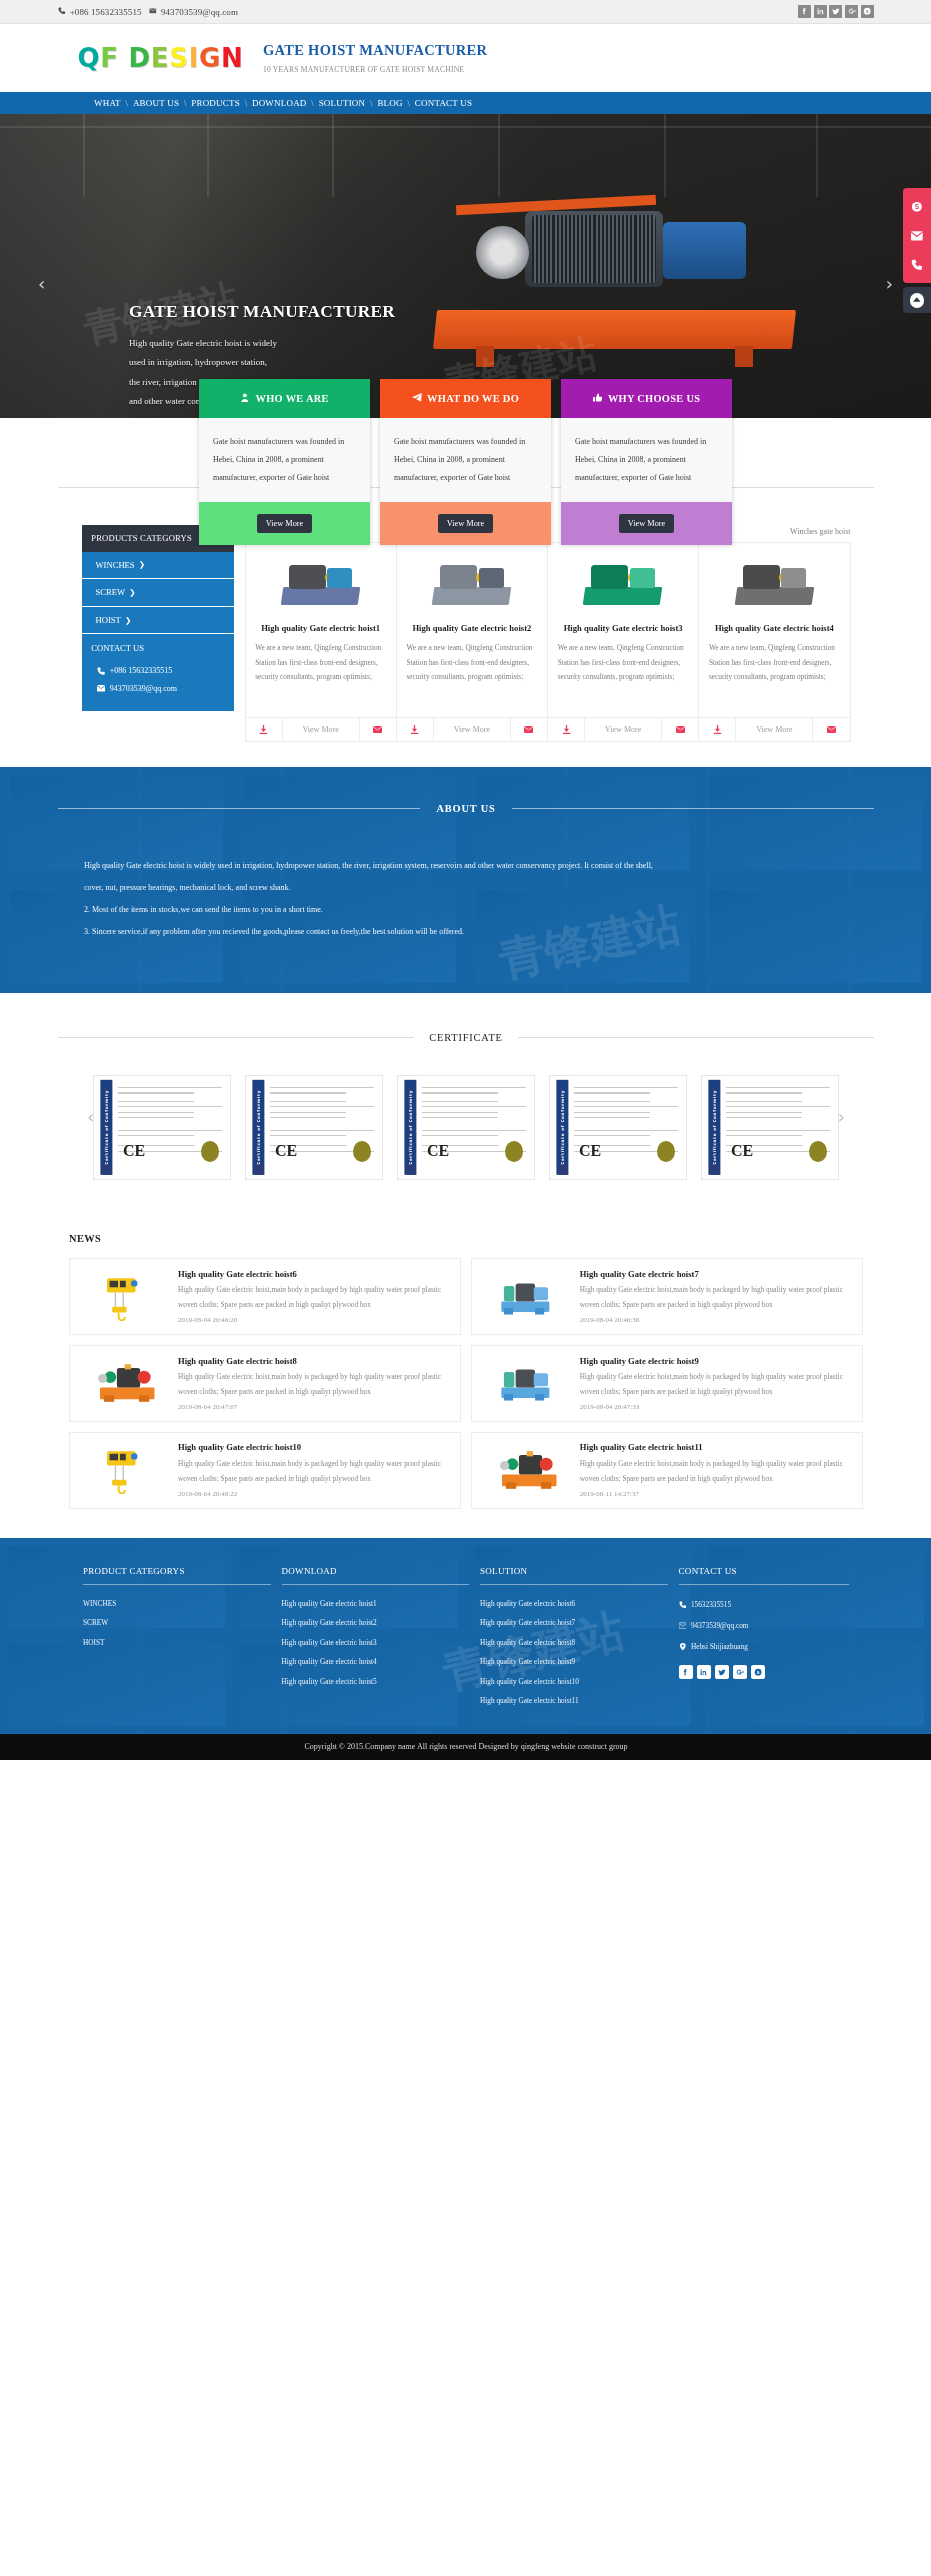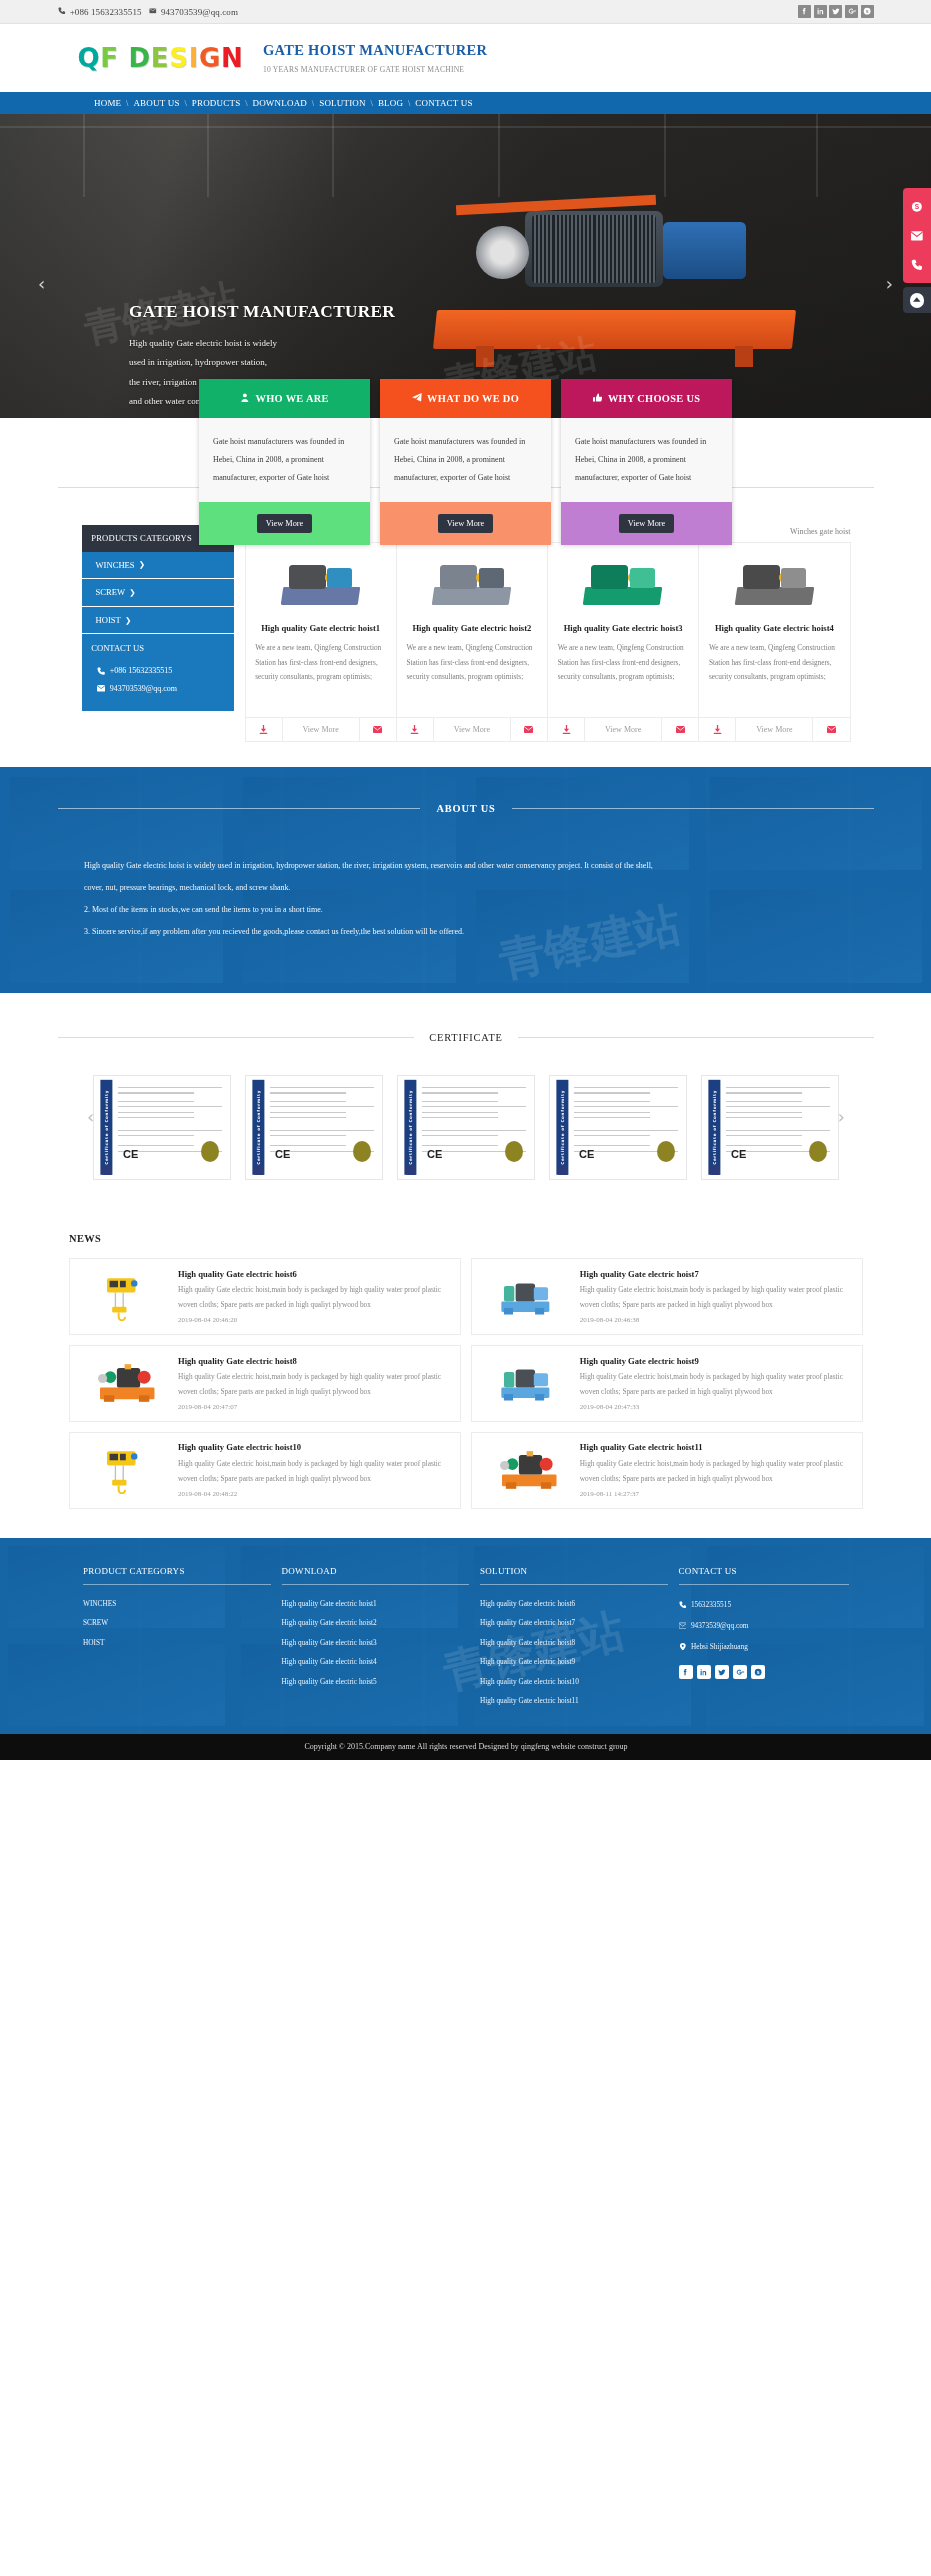--- a/index.html
+++ b/index.html
@@ -122,21 +122,21 @@
   .card .hd svg { width: 9.7px; height: 9.7px; fill: #fff; }
   .card .bd { background: #f8f8f8; padding: 15px 14px 12.4px; min-height: 84px; }
   .card .bd p { font-size: 8px; color: #3b3b3b; line-height: 18px; }
   .card .ft { height: 43px; display: flex; align-items: center; justify-content: center; }
   .card .ft .btn {
     background: #2f3441; color: #fff; font-size: 8.3px; padding: 4.8px 9px; border-radius: 2.1px;
     cursor: pointer; border: none; font-family: inherit;
   }
   .card.green .hd { background: #11b169; } .card.green .ft { background: #5ee07f; }
   .card.orange .hd { background: #f4511e; } .card.orange .ft { background: #f9926b; }
-  .card.purple .hd { background: #be185d; } .card.purple .ft { background: #c07ed2; }
+  .card.purple .hd { background: #a21caf; } .card.purple .ft { background: #c07ed2; }
 
   
   .sec-title {
     display: flex; align-items: center; justify-content: center; gap: 0;
   }
   .sec-title .line { flex: 1; height: 0.7px; background: #dcdcdc; }
   .sec-title .t {
     font-size: 10.4px; font-weight: normal; letter-spacing: 0.8px; color: #232323; padding: 0 15px;
   }
 
@@ -203,21 +203,21 @@
   .certificate { padding: 39px 0 32px; background: #fff; position: relative; }
   .cert-row { display: flex; gap: 14px; margin-top: 32px; padding: 0 35px; }
   .cert { flex: 1; border: 0.7px solid #e6e6e6; background: #fff; height: 105px; position: relative; overflow: hidden; }
   .cert .band {
     position: absolute; left: 5.5px; top: 4.1px; bottom: 4.1px; width: 12.4px; background: #1b3f81;
     color: #fff; font-size: 4.1px; writing-mode: vertical-rl; transform: rotate(180deg);
     display: flex; align-items: center; justify-content: center; letter-spacing: 0.7px;
     font-family: "DejaVu Sans", sans-serif; font-weight: bold;
   }
   .cert .ln { position: absolute; left: 23.5px; height: 1.4px; background: #c9c9c9; }
-  .cert .ce { position: absolute; left: 29px; bottom: 19.4px; font-size: 11px; font-weight: bold; color: #222; font-family: Liberation Sans, sans-serif; }
+  .cert .ce { position: absolute; left: 29px; bottom: 19.4px; font-size: 16px; font-weight: bold; color: #222; font-family: Liberation Serif, serif; }
   .cert .seal { position: absolute; right: 11px; bottom: 16.6px; width: 18px; height: 21px; border-radius: 50%; background: #8e8322; }
   .cert .crown { position: absolute; left: 8.3px; bottom: 4.1px; width: 9.7px; height: 9.7px; background: #2b3c7a; border-radius: 1.4px; }
   .cert-arrow { position: absolute; top: 50%; color: #bdbdbd; font-size: 18px; font-family: "DejaVu Sans", sans-serif; cursor: pointer; }
   .cert-arrow.left { left: 29px; } .cert-arrow.right { right: 29px; }
 
   
   .news { padding: 21px 0 29px; background: #fff; }
   .news h3 { font-size: 10.4px; font-weight: bold; letter-spacing: 0.4px; color: #1f1f1f; padding-left: 11px; }
   .news-grid { display: grid; grid-template-columns: 1fr 1fr; gap: 9.7px; margin-top: 14px; padding: 0 11px; }
   .nitem { border: 0.7px solid #ececec; display: flex; gap: 7px; padding: 9.7px 9.7px 9.7px 7px; background: #fff; }
@@ -316,21 +316,21 @@
     <div class="brandtxt">
       <h1>GATE HOIST MANUFACTURER</h1>
       <h2>10 YEARS MANUFACTURER OF GATE HOIST MACHINE</h2>
     </div>
   </div>
 </div>
 
 <div class="nav">
   <div class="wrap">
     <ul id="nav-list">
-        <li><a href="#">HOME</a></li>
+        <li><a href="#">WHAT</a></li>
         <li class="sep">\</li>
         <li><a href="#">ABOUT US</a></li>
         <li class="sep">\</li>
         <li><a href="#">PRODUCTS</a></li>
         <li class="sep">\</li>
         <li><a href="#">DOWNLOAD</a></li>
         <li class="sep">\</li>
         <li><a href="#">SOLUTION</a></li>
         <li class="sep">\</li>
         <li><a href="#">BLOG</a></li>

